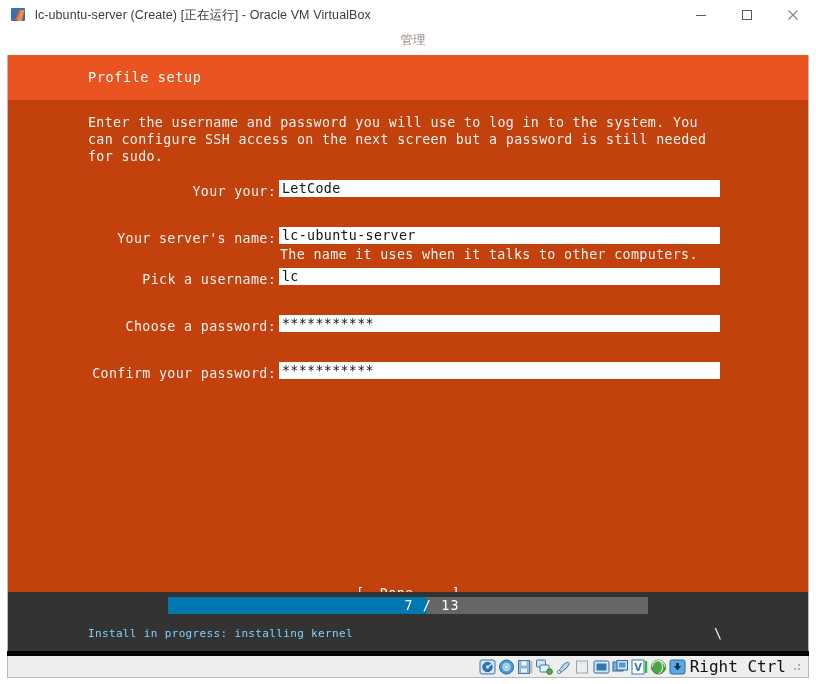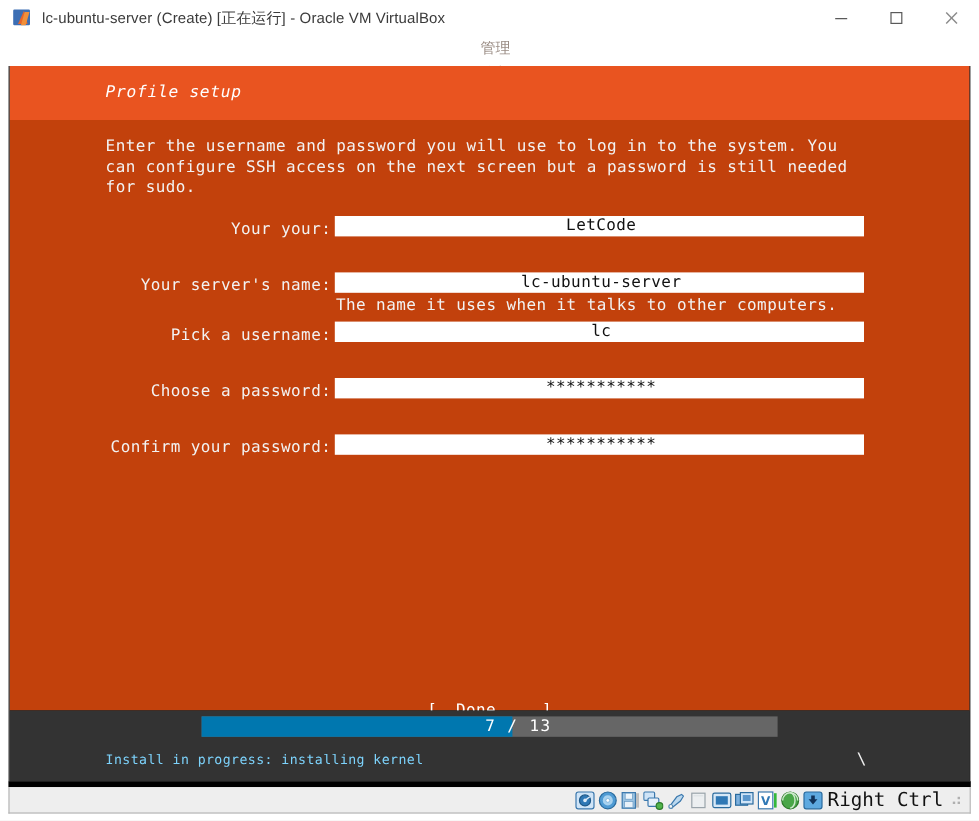--- a/index.html
+++ b/index.html
@@ -100,21 +100,20 @@
 
   .vm-header {
     position: absolute; left: 0; top: 0;
     width: 800px; height: 45px;
     background: #e95420;
   }
   .vm-header-title {
     position: absolute; left: 80px; top: 14px;
     font-size: 13.5px; color: #ffffff;
     letter-spacing: 0.6px;
-    font-style: italic;
   }
 
   .vm-body {
     position: absolute; left: 0; top: 45px;
     width: 800px; height: 492px;
     background: #c2410c;
     color: #e8e8e8;
     font-size: 13.3px;
     line-height: 17px;
   }
@@ -147,21 +146,20 @@
     left: 271px; top: 0;
     width: 441px; height: 17px;
     background: #ffffff;
     color: #111111;
     padding: 0 0 0 3px;
     letter-spacing: 0.35px;
     font-size: 13.3px;
     line-height: 17px;
     overflow: hidden;
     white-space: nowrap;
-    text-align: center;
   }
   .hint {
     position: absolute;
     left: 272px; top: 19px;
     color: #f2f2f2;
     letter-spacing: 0.35px;
     white-space: nowrap;
   }
 
   

